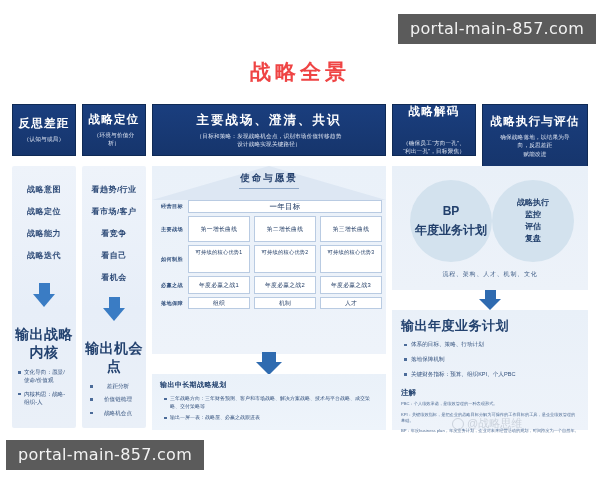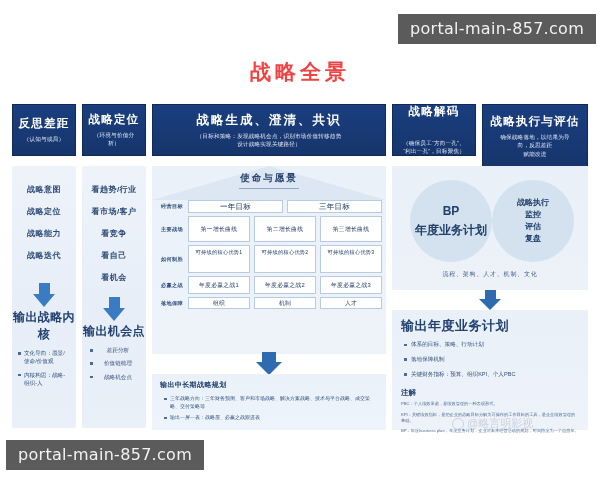--- a/index.html
+++ b/index.html
@@ -93,22 +93,22 @@
     border-left: 11px solid transparent;
     border-right: 11px solid transparent;
     border-top: 13px solid #3a7cc4;
   }
   .arrow-stem {
     width: 11px; height: 11px; margin: 0 auto;
     background: #3a7cc4;
   }
   .pcol .arrow-wrap { margin-top: 22px; }
   .pcol .out-title {
-    margin-top: 2px; text-align: center;
-    font-size: 12px; font-weight: bold; color: #23426f; letter-spacing: .4px;
+    margin-top: 19px; text-align: center;
+    font-size: 14px; font-weight: bold; color: #23426f; letter-spacing: .4px;
   }
   .pcol ul {
     margin: 6px 6px 0 12px;
     list-style: none;
   }
   .pcol ul li {
     position: relative;
     font-size: 5.6px; color: #33517d; line-height: 1.5;
     margin-bottom: 5px; text-align: left;
   }
@@ -251,21 +251,21 @@
 
   <div class="hdr" id="hdr-0">
     <div class="t">反思差距</div>
     <div class="s">（认知与或局）</div>
   </div>
   <div class="hdr" id="hdr-1">
     <div class="t">战略定位</div>
     <div class="s">（环境与价值分析）</div>
   </div>
   <div class="hdr wide" id="hdr-2">
-    <div class="t">战略生成、澄清、共识</div>
+    <div class="t">主要战场、澄清、共识</div>
     <div class="s" style="white-space:pre-line">（目标和策略：发现战略机会点，识别市场价值转移趋势
 设计战略实现关键路径）</div>
   </div>
   <div class="hdr" id="hdr-3">
     <div class="t">战略解码</div>
     <div class="s" style="white-space:pre-line">（确保员工“方向一孔”、
 “利出一孔”，目标聚焦）</div>
   </div>
   <div class="hdr" id="hdr-4">
     <div class="t">战略执行与评估</div>
@@ -319,21 +319,20 @@
       </svg>
     </div>
     <div id="mission">使命与愿景</div>
     <div id="mission-rule"></div>
 
     <div id="matrix">
       <div class="mrow r-h24">
         <div class="rlabel">经营目标</div>
         <div class="cells">
           <div class="cell">一年目标</div>
-          <div class="cell">三年目标</div>
         </div>
       </div>
       <div class="mrow r-h28">
         <div class="rlabel">主要战场</div>
         <div class="cells">
           <div class="cell">第一增长曲线</div>
           <div class="cell">第二增长曲线</div>
           <div class="cell">第三增长曲线</div>
         </div>
       </div>
@@ -404,16 +403,16 @@
       <p>PBC：个人绩效承诺，是绩效管理的一种表现形式。</p>
       <p>KPI：关键绩效指标，是把企业的战略目标分解为可操作的工作目标的工具，是企业绩效管理的基础。</p>
       <p>BP：年度business plan，年度业务计划，企业对未来经营活动的规划，时间跨度为一个自然年。</p>
     </div>
   </div>
 
   <div class="wm" id="wm-top">portal-main-857.com</div>
   <div class="wm" id="wm-bottom">portal-main-857.com</div>
   <div id="wm-weibo">
     <span class="eye"></span>
-    <span>@略言明影视</span>
+    <span>@战略思维</span>
   </div>
 
 </div>
 
 </body></html>

